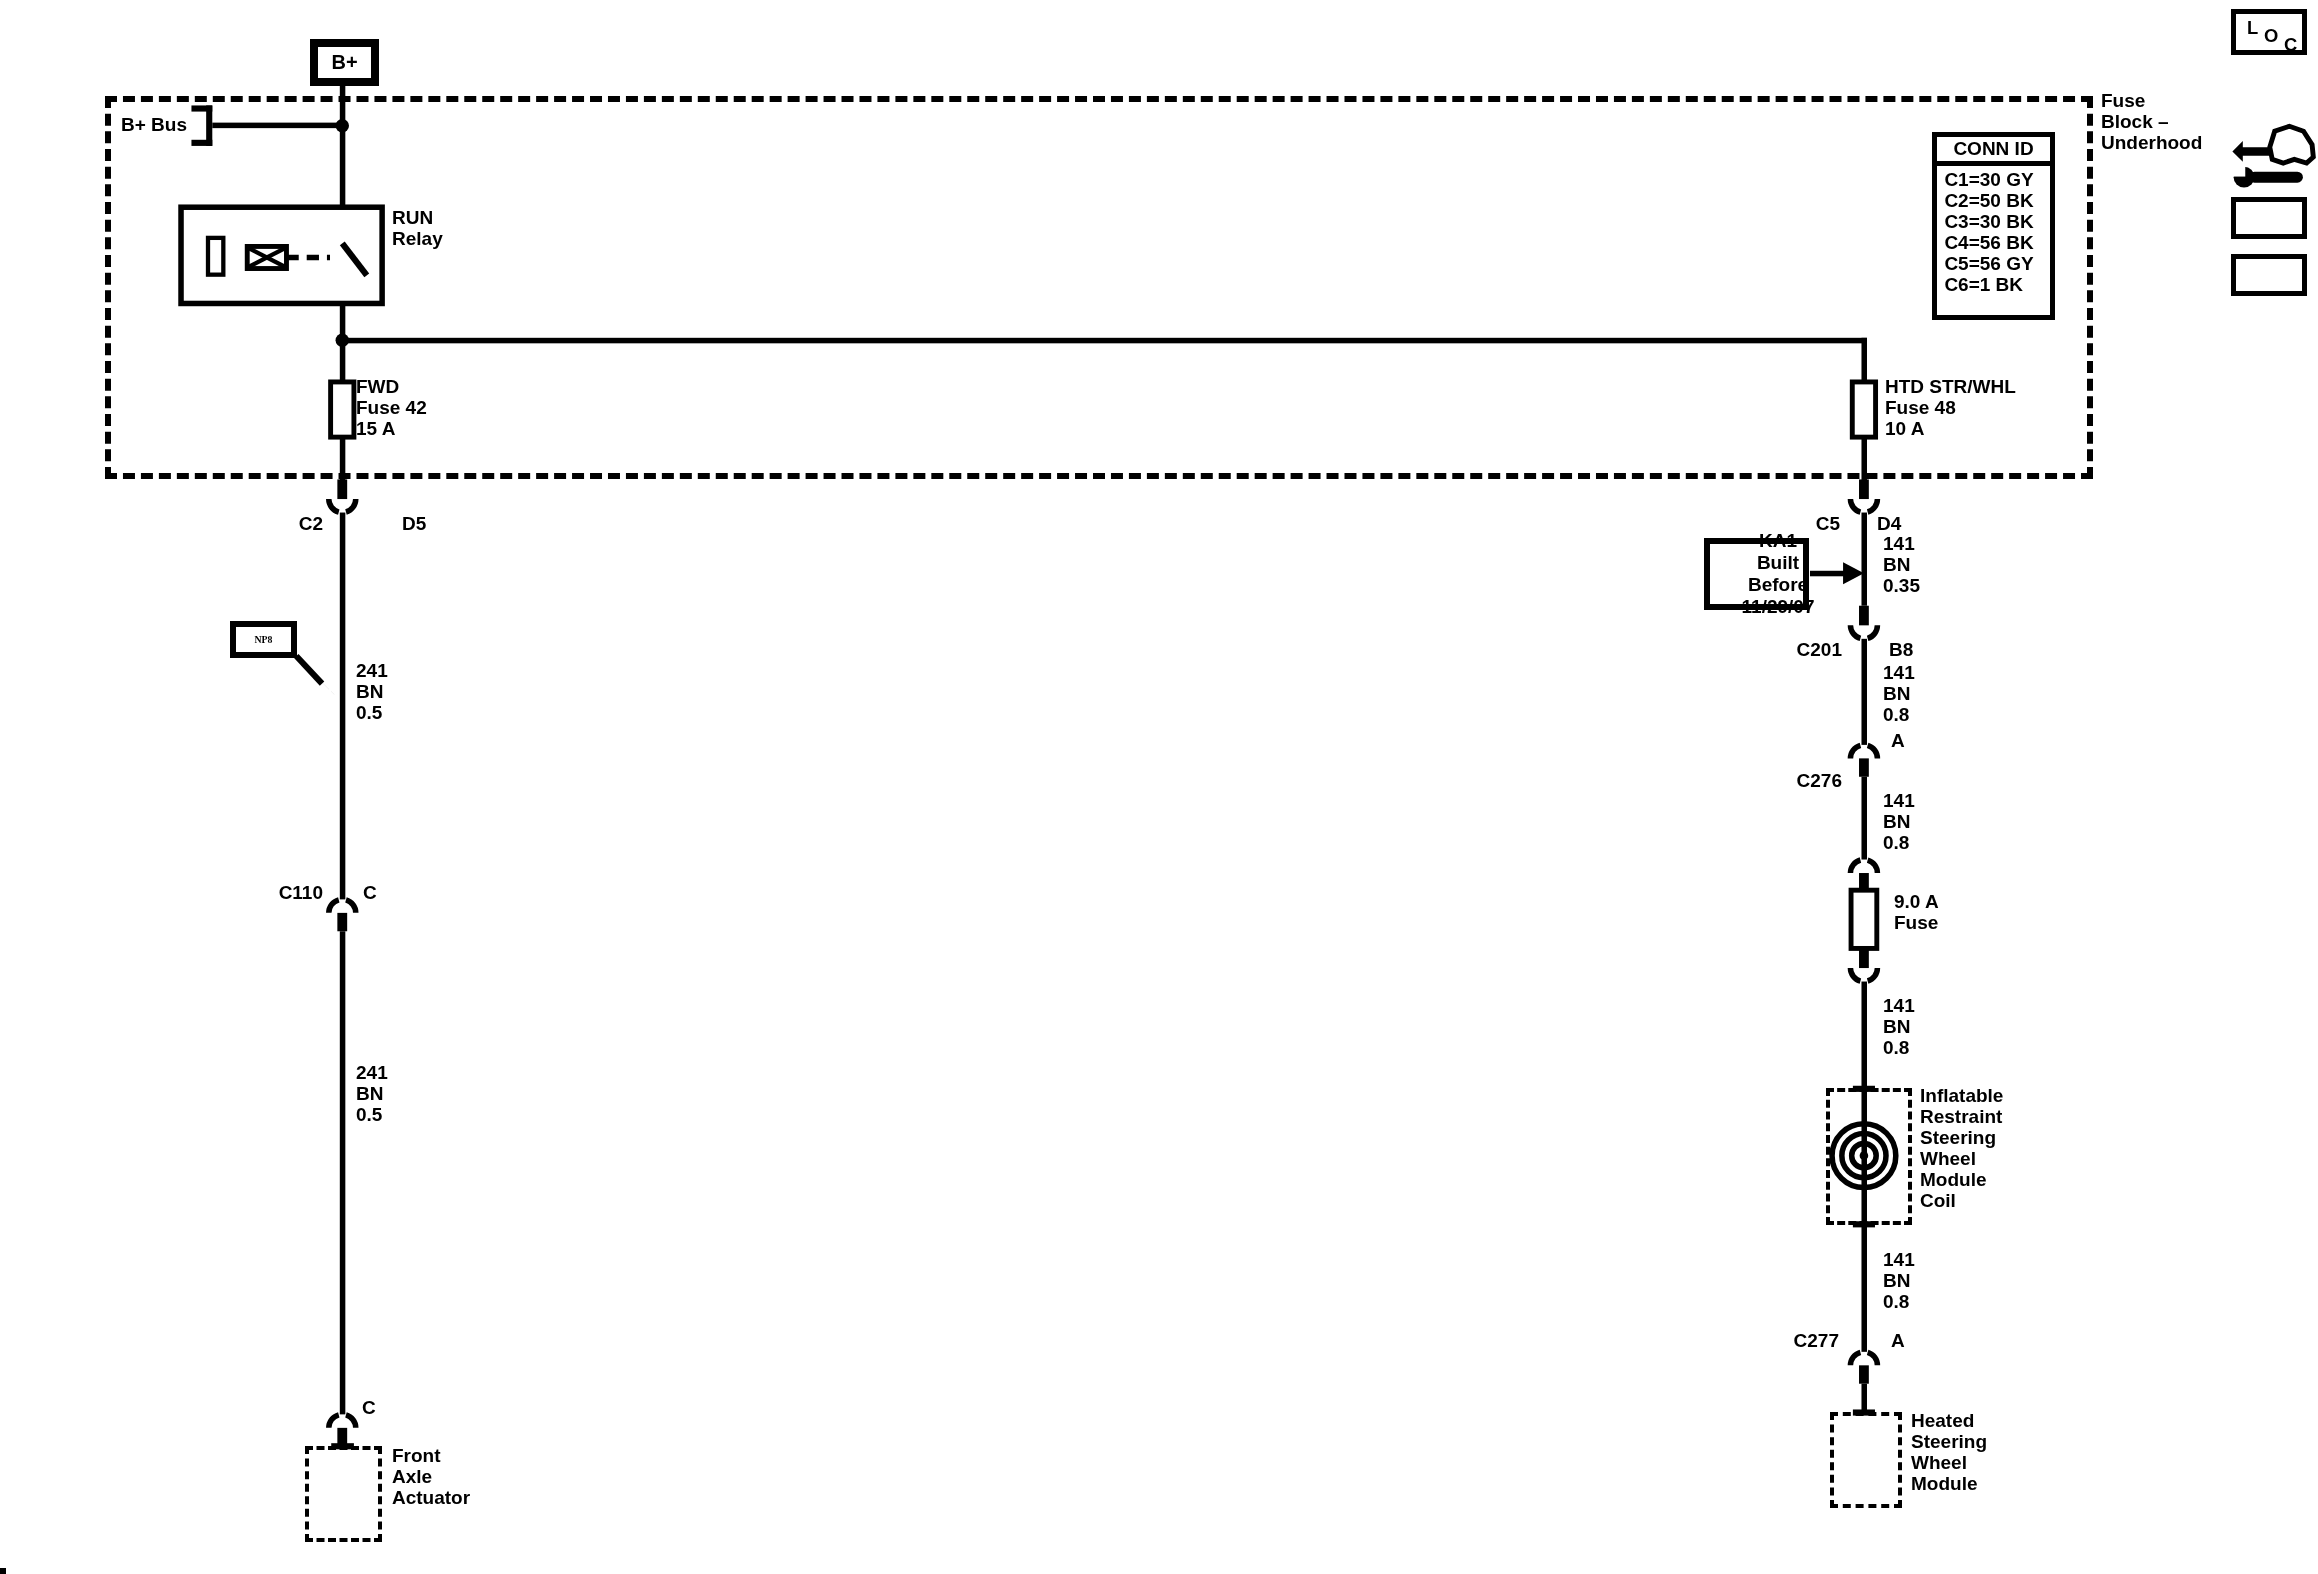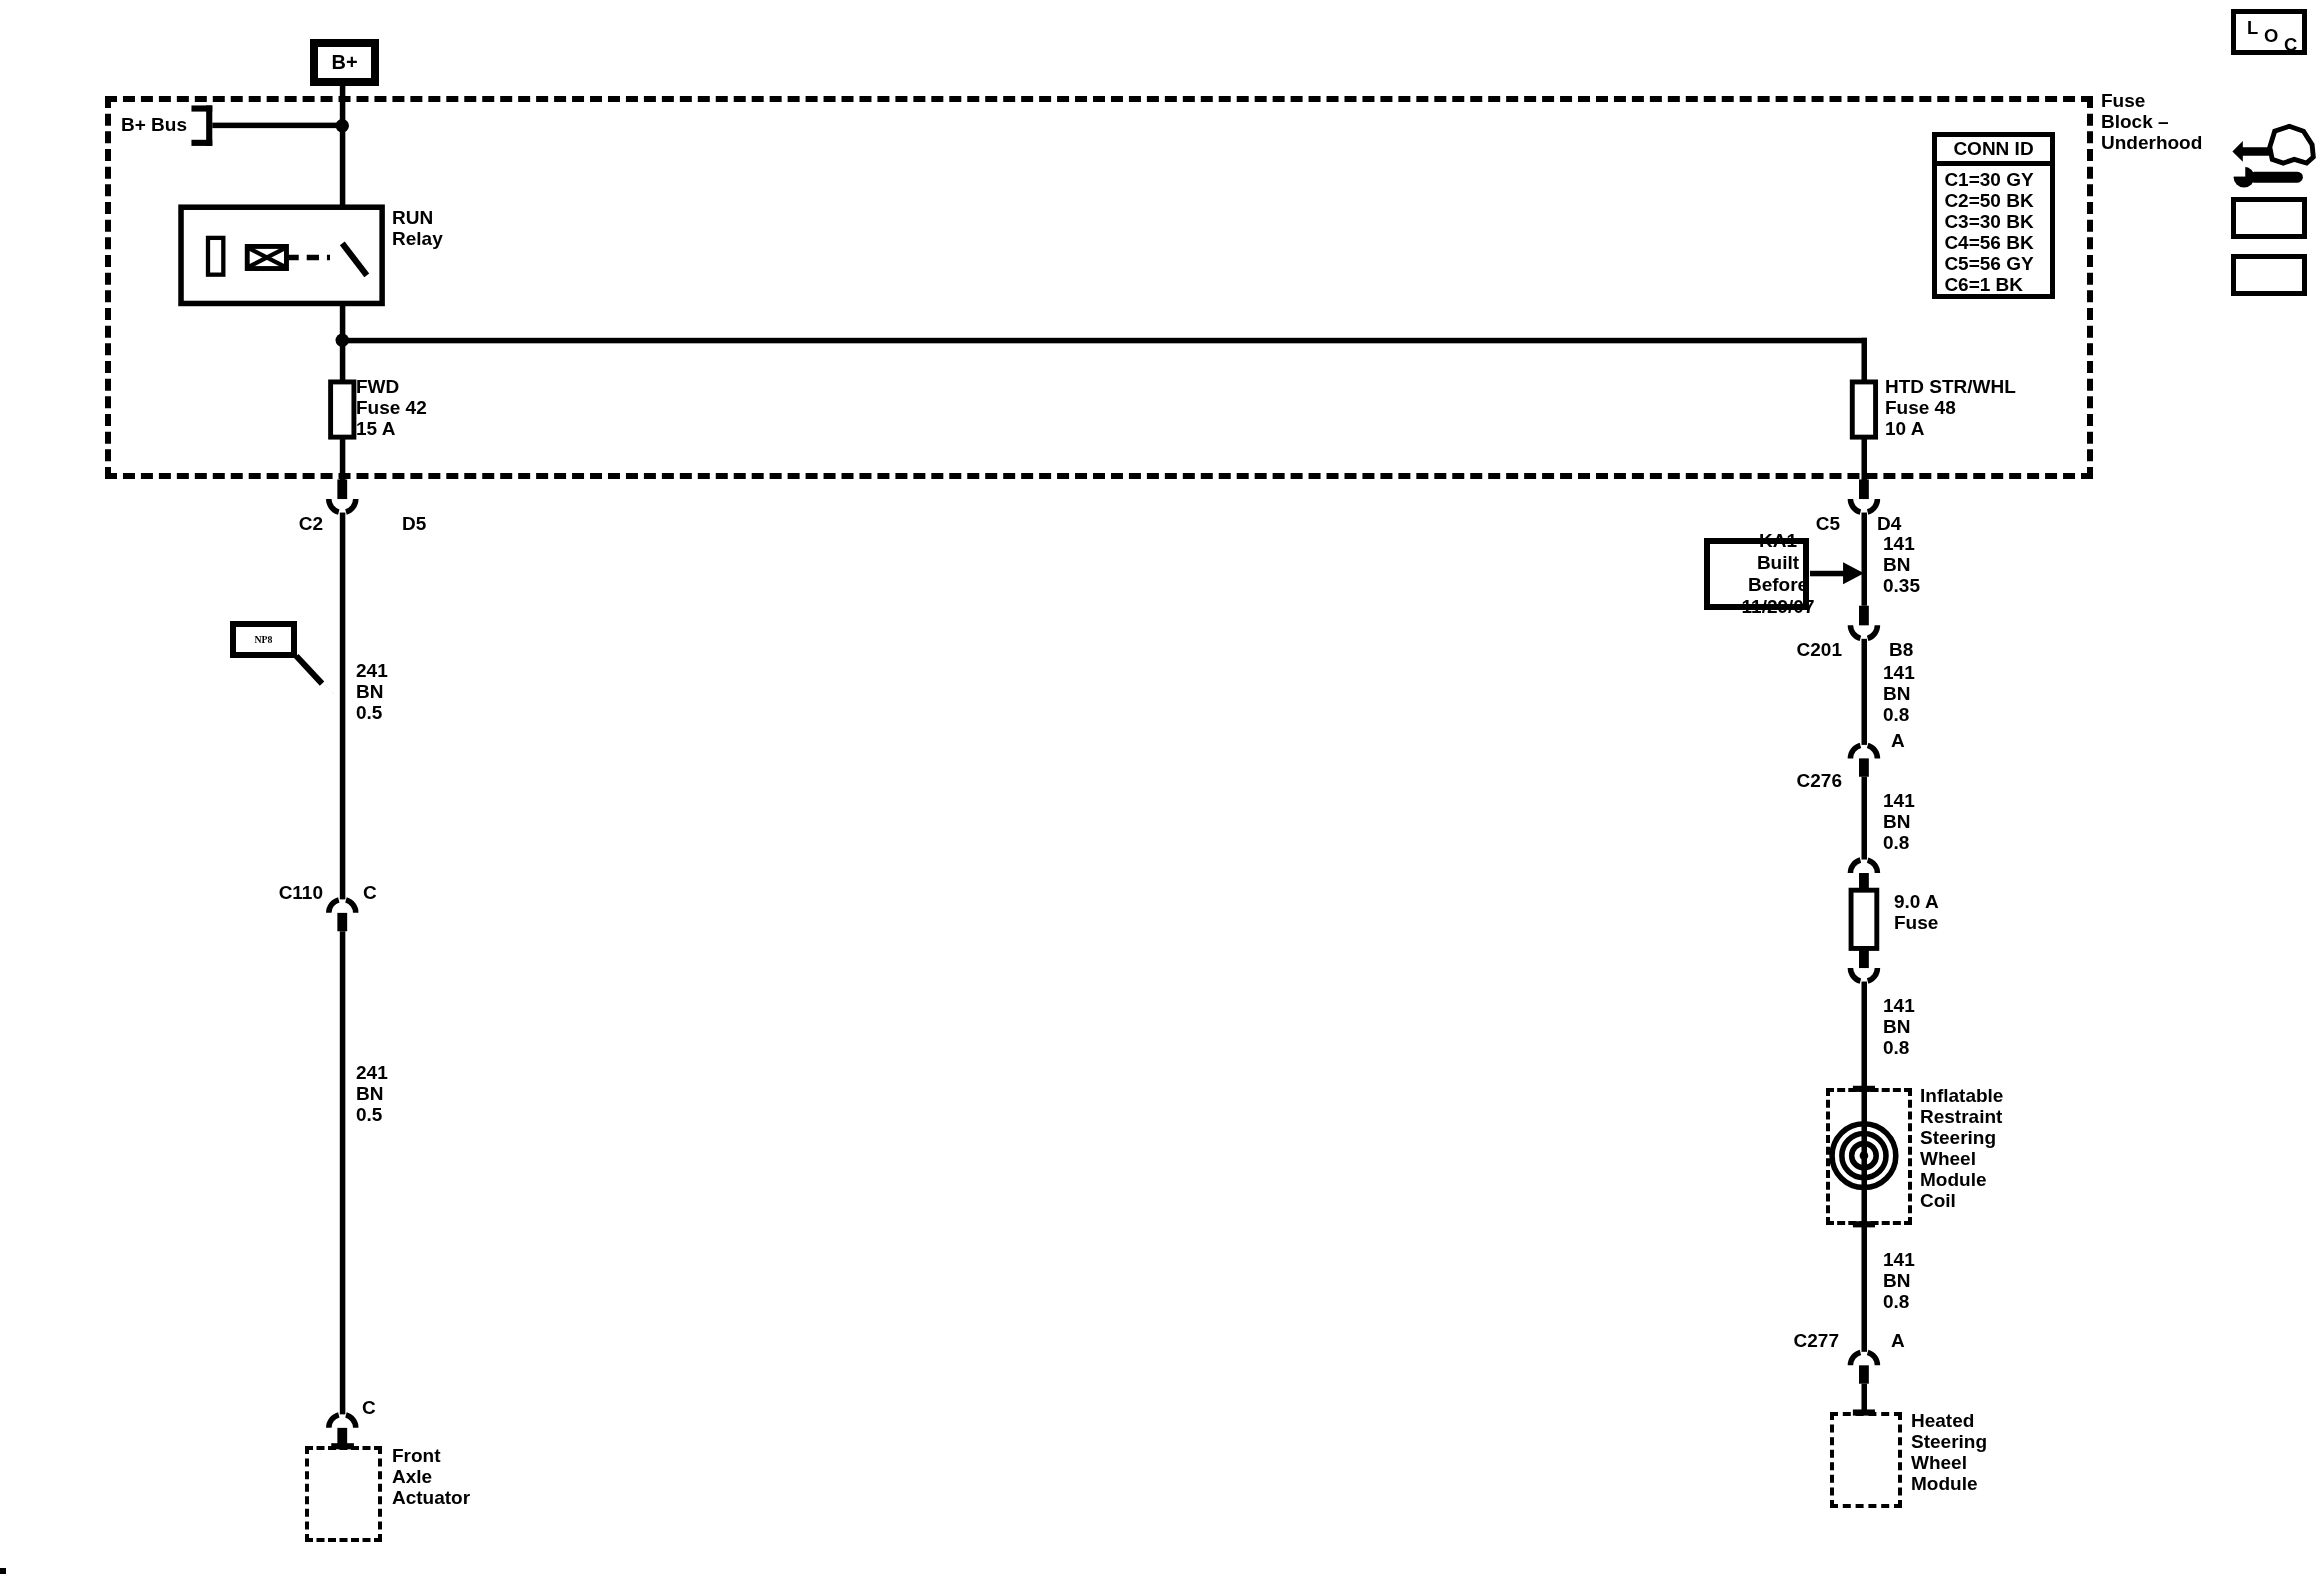--- a/index.html
+++ b/index.html
@@ -13,21 +13,21 @@
   .ctr { text-align:center;font-family:Liberation Serif, serif; }
   .dashedbox { position:absolute; border:5.5px dashed #000; background:transparent; }
   .solidbox { position:absolute; border:6.1px solid #000; background:#fff; }
   #fuse-block-box { left:105px; top:96px; width:1988px; height:383px; border-width:6.1px; }
   #bplus-box { position:absolute; left:310px; top:39px; width:69px; height:47px;
                border:8px solid #000; background:#fff; display:flex; align-items:center; justify-content:center;
                font-size:20px; }
   #np8-box { left:230px; top:621px; width:67px; height:37px; display:flex; align-items:center; justify-content:center; }
   #ka1-box { left:1704px; top:538px; width:105px; height:72px; display:flex; align-items:center; justify-content:center;
              text-align:center; font-size:19px; line-height:22px; white-space:pre-line;padding-left:43px; }
-  #conn-table { position:absolute; left:1932px; top:132px; width:123px; height:167px; border:5.5px solid #000; background:#fff; }
+  #conn-table { position:absolute; left:1932px; top:132px; width:123px; height:188px; border:5.5px solid #000; background:#fff; }
   #conn-header { border-bottom:5.5px solid #000; text-align:center; line-height:23px; height:29px; font-size:19px; }
   #conn-rows { padding:3.1px 0 0 7.4px; font-size:19px; line-height:21px; white-space:pre-line; }
   #front-axle-box { left:305px; top:1446px; width:77px; height:96px; border-width:4.9px; }
   #heated-box { left:1830px; top:1412px; width:72px; height:96px; border-width:4.9px; }
   #coil-box { left:1826px; top:1088px; width:86px; height:137px; border-width:4.9px; }
   .navbox { position:absolute; left:2231px; width:76px; border:5.5px solid #000; background:#fff; }
   #loc-box { top:9.2px; height:46px; }
   #loc-box span { position:absolute; font-size:18.4px; }
   #nav-right { top:197px; height:42px; }
   #nav-left { top:254px; height:42px; }

